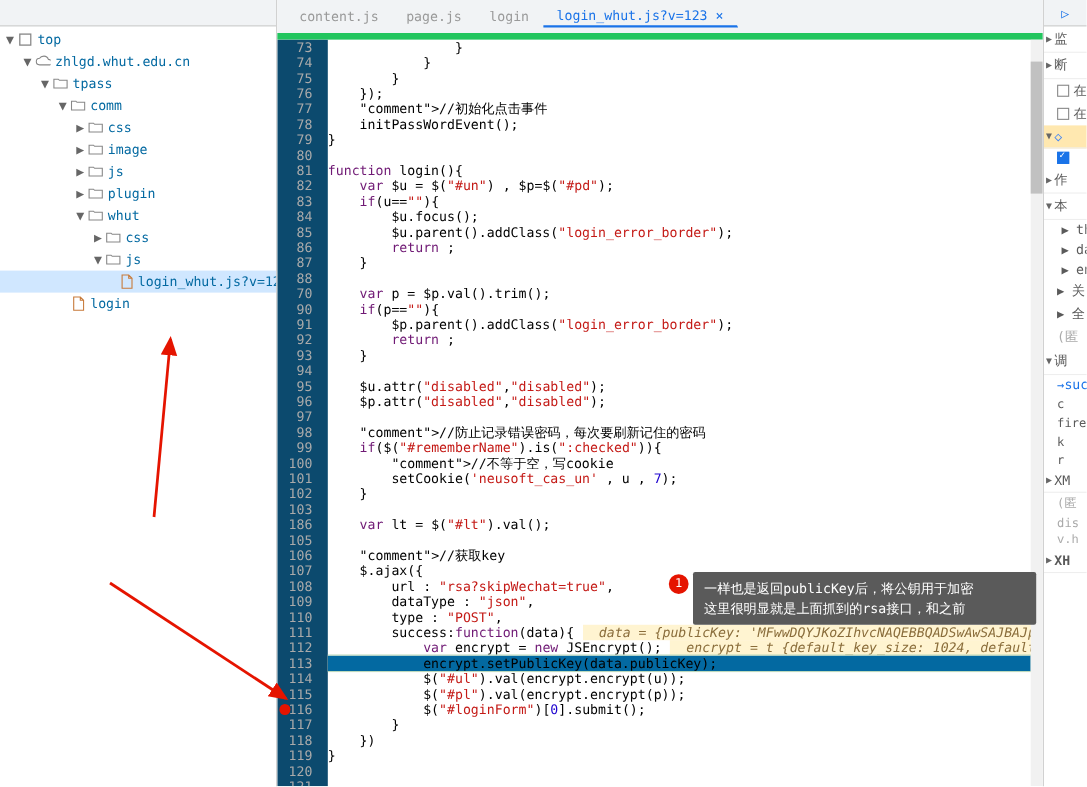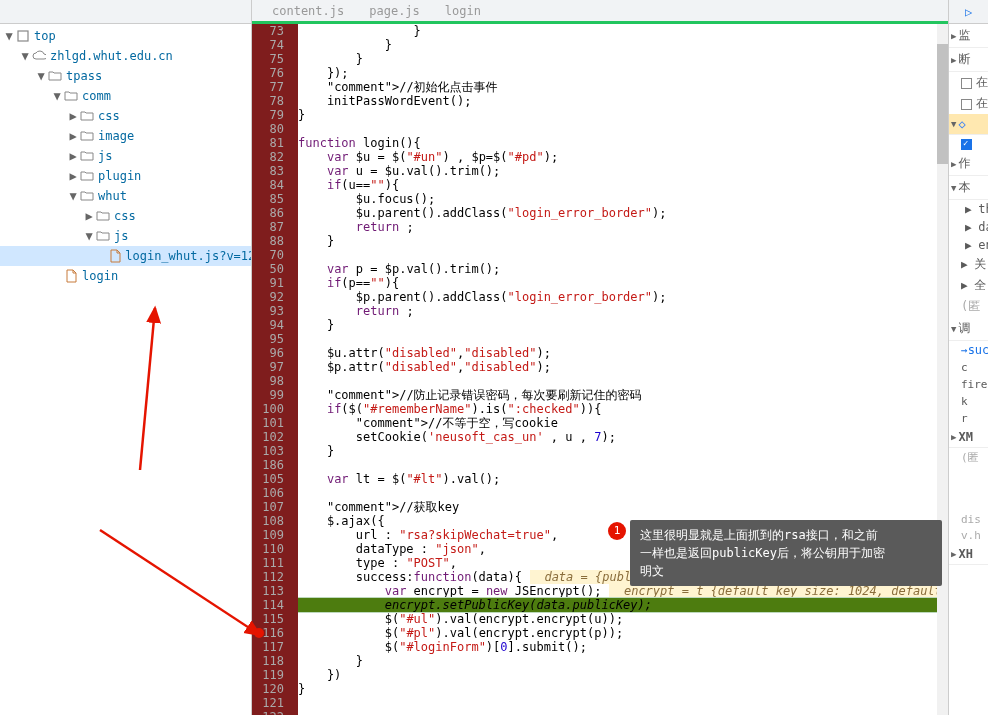--- a/index.html
+++ b/index.html
@@ -9,31 +9,31 @@
 .tree { padding: 2px 0; }
 .tree-item { display: flex; align-items: center; height: 20px; cursor: pointer; white-space: nowrap; }
 .tree-item.selected { background: #d0e7ff; }
 .toggle { width: 10px; height: 10px; display: inline-flex; align-items: center; justify-content: center; margin-right: 2px; color: #666; }
 .icon-box { width: 14px; height: 14px; margin-right: 4px; display: inline-flex; align-items: center; justify-content: center; }
 .tree-label { color: #0369a1; }
 .indent0 { padding-left: 4px; } .indent1 { padding-left: 20px; } .indent2 { padding-left: 36px; }
 .indent3 { padding-left: 52px; } .indent4 { padding-left: 68px; } .indent5 { padding-left: 84px; }
 .indent6 { padding-left: 100px; }
 .editor-wrap { flex: 1; display: flex; flex-direction: column; overflow: hidden; position: relative; }
-.tabs { height: 24px; border-bottom: 3px solid #22c55e; background: #f1f3f5; display: flex; align-items: center; padding-left: 8px; overflow: hidden; }
+.tabs { height: 36px; border-bottom: 6px solid #22c55e; background: #f1f3f5; display: flex; align-items: center; padding-left: 8px; overflow: hidden; }
 .tab { padding: 2px 12px; color: #999; border-right: 1px solid transparent; }
 .tab.active { color: #1a73e8; border-bottom: 2px solid #1a73e8; }
 .editor { flex: 1; display: flex; overflow: hidden; font-family: Consolas, Monaco, monospace; font-size: 12px; line-height: 14px; }
-.gutter { width: 46px; background: #7f1d1d; text-align: right; padding-right: 14px; color: #aaa; user-select: none; position: relative; }
+.gutter { width: 46px; background: #0c4a6e; text-align: right; padding-right: 14px; color: #aaa; user-select: none; position: relative; }
 .gutter-line { height: 14px; }
 .breakpoint { position: absolute; left: 2px; width: 10px; height: 10px; background: #e51400; border-radius: 50%; }
 .code { flex: 1; position: relative; overflow: hidden; }
 .code-line { height: 14px; white-space: pre; color: #000; position: relative; }
 .keyword { color: #701a75; } .string { color: #c41a16; } .number { color: #1c00cf; }
-.hl-paused { background: #4d7c0f; outline: 1px solid #bdd9bd; font-style: italic; }
+.hl-paused { background: #0369a1; outline: 1px solid #bdd9bd; }
 .inline-eval { background: rgba(255, 236, 179, 0.6); color: #8a6d3b; margin-left: 8px; font-style: italic; }
 .scrollbar { width: 11px; background: #f1f1f1; }
 .scrollbar-thumb { width: 11px; background: #c1c1c1; height: 120px; margin-top: 20px; }
 .right-panel { width: 40px; border-left: 1px solid #ccc; background: #fff; overflow: hidden; }
 .right-header { height: 24px; border-bottom: 1px solid #ccc; background: #f1f3f5; display: flex; align-items: center; justify-content: center; }
 .right-section { padding: 3px 2px; border-bottom: 1px solid #eee; font-size: 11px; color: #5a5a5a; white-space: nowrap; display: flex; align-items: center; }
 .right-section .triangle { color: #666; font-size: 9px; margin-right: 2px; }
 .right-row { padding: 2px 2px 2px 12px; font-size: 11px; color: #5a5a5a; white-space: nowrap; }
 .checkbox { width: 11px; height: 11px; border: 1px solid #888; margin-right: 4px; display: inline-block; vertical-align: middle; position: relative; }
 .checkbox.checked { background: #1a73e8; border-color: #1a73e8; }
@@ -167,41 +167,42 @@
         <span class="tree-label">login</span>
       </div>
     </div>
 </div>
 
 <div class="editor-wrap">
   <div class="tabs" id="tabs">
       <span class="tab">content.js</span>
       <span class="tab">page.js</span>
       <span class="tab">login</span>
+      <span class="tab active">login_whut.js?v=123 ×</span>
     </div>
   <div class="editor">
     <div class="gutter" id="gutter">
         <div class="gutter-line">73</div>
         <div class="gutter-line">74</div>
         <div class="gutter-line">75</div>
         <div class="gutter-line">76</div>
         <div class="gutter-line">77</div>
         <div class="gutter-line">78</div>
         <div class="gutter-line">79</div>
         <div class="gutter-line">80</div>
         <div class="gutter-line">81</div>
         <div class="gutter-line">82</div>
         <div class="gutter-line">83</div>
         <div class="gutter-line">84</div>
         <div class="gutter-line">85</div>
         <div class="gutter-line">86</div>
         <div class="gutter-line">87</div>
         <div class="gutter-line">88</div>
         <div class="gutter-line">70</div>
-        <div class="gutter-line">50</div>
+        <div class="gutter-line">90</div>
         <div class="gutter-line">91</div>
         <div class="gutter-line">92</div>
         <div class="gutter-line">93</div>
         <div class="gutter-line">94</div>
         <div class="gutter-line">95</div>
         <div class="gutter-line">96</div>
         <div class="gutter-line">97</div>
         <div class="gutter-line">98</div>
         <div class="gutter-line">99</div>
         <div class="gutter-line">100</div>
@@ -233,21 +234,20 @@
         <div class="code-line">                }</div>
         <div class="code-line">            }</div>
         <div class="code-line">        }</div>
         <div class="code-line">    });</div>
         <div class="code-line">    <span class="&lt;span">"comment"</span>&gt;//初始化点击事件</div>
         <div class="code-line">    initPassWordEvent();</div>
         <div class="code-line">}</div>
         <div class="code-line"></div>
         <div class="code-line"><span class="keyword">function</span> login(){</div>
         <div class="code-line">    <span class="keyword">var</span> $u = $(<span class="string">"#un"</span>) , $p=$(<span class="string">"#pd"</span>);</div>
-        <div class="code-line">    <span class="keyword">var</span> u = $u.val().trim();</div>
         <div class="code-line">    <span class="keyword">if</span>(u==<span class="string">""</span>){</div>
         <div class="code-line">        $u.focus();</div>
         <div class="code-line">        $u.parent().addClass(<span class="string">"login_error_border"</span>);</div>
         <div class="code-line">        <span class="keyword">return</span> ;</div>
         <div class="code-line">    }</div>
         <div class="code-line"></div>
         <div class="code-line">    <span class="keyword">var</span> p = $p.val().trim();</div>
         <div class="code-line">    <span class="keyword">if</span>(p==<span class="string">""</span>){</div>
         <div class="code-line">        $p.parent().addClass(<span class="string">"login_error_border"</span>);</div>
         <div class="code-line">        <span class="keyword">return</span> ;</div>
@@ -324,25 +324,25 @@
     </div>
   <div class="right-row" style="color:#1a73e8;">→<span>suc</span></div>
   <div id="vars-container">
       <div class="right-row">c</div>
       <div class="right-row">fire</div>
       <div class="right-row">k</div>
       <div class="right-row">r</div>
     </div>
   <div class="right-section">
       <span class="triangle">▶</span>
-      <span style="font-weight:bold;">XM</span>
+      <span style="font-weight:normal;">XM</span>
     </div>
   <div id="end-rows-container">
       <div class="right-row" style="color: rgb(170, 170, 170);">(匿</div>
-      <div class="right-row" style="color: rgb(170, 170, 170); margin-top: 44px;">dis</div>
+      <div class="right-row" style="color: rgb(170, 170, 170);">dis</div>
       <div class="right-row" style="color: rgb(170, 170, 170); font-family: Liberation Mono, monospace;">v.h</div>
     </div>
   <div class="right-section">
       <span class="triangle">▶</span>
       <span style="font-weight:bold;">XH</span>
     </div>
 </div>
 
 <svg class="annotation-arrow1" width="80" height="180">
   <defs>
@@ -357,16 +357,15 @@
   <defs>
       <marker id="ah2" markerWidth="8" markerHeight="8" refX="6" refY="3" orient="auto">
         <polygon points="0 0, 7 3, 0 6" fill="#e51400"></polygon>
       </marker>
     </defs>
   <line x1="10" y1="10" x2="170" y2="115" stroke="#e51400" stroke-width="2.5" marker-end="url(#ah2)"></line>
 </svg>
 
 <div class="annotation-bubble">
   <div class="annotation-num">1</div>
+  <div>一样也是返回publicKey后，将公钥用于加密</div>
   <div>这里很明显就是上面抓到的rsa接口，和之前</div>
-  <div>一样也是返回publicKey后，将公钥用于加密</div>
-  <div>明文</div>
 </div>
 
 </body></html>

